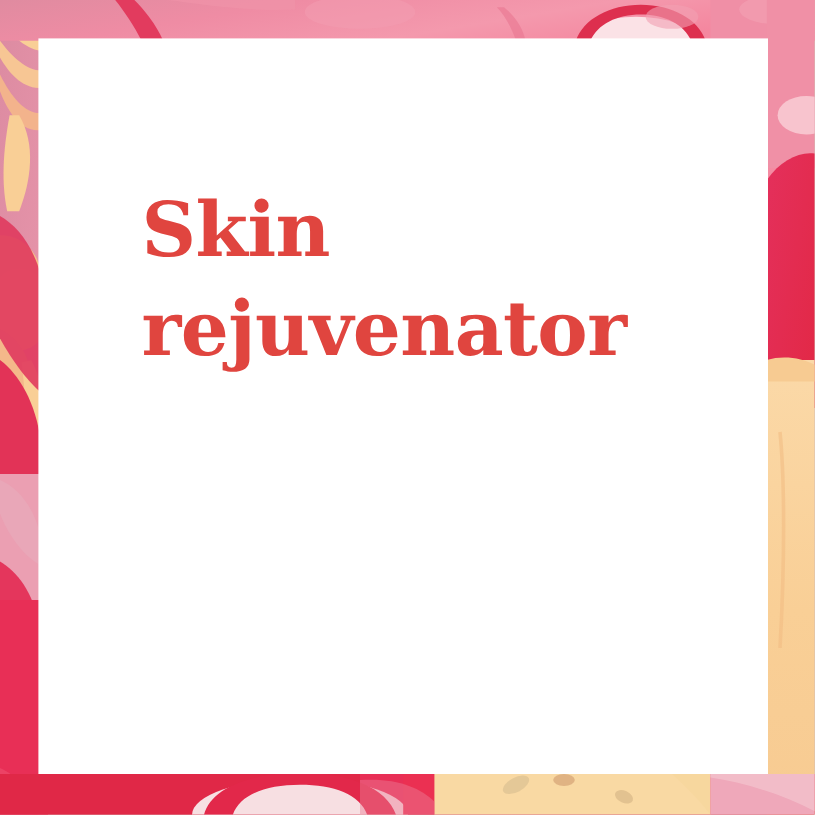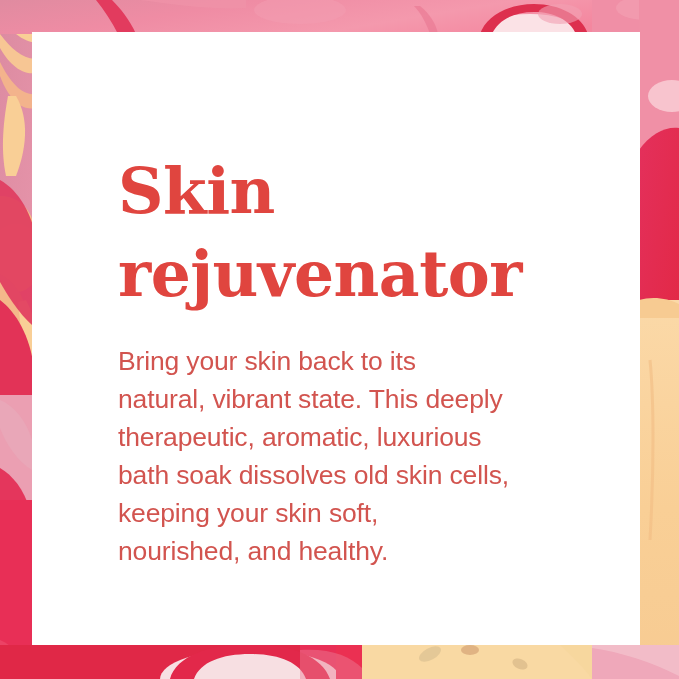--- a/index.html
+++ b/index.html
@@ -139,21 +139,15 @@
     <ellipse cx="520" cy="664" rx="8" ry="5" fill="#d9b888" opacity="0.7" transform="rotate(24 520 664)"></ellipse>
     <path d="M560 645 C 572 656, 584 668, 592 679 L592 645 Z" fill="#f7d79e"></path>
     <rect x="592" y="645" width="87" height="34" fill="#efa8ba"></rect>
     <path d="M592 648 C 620 652, 652 662, 679 676 L679 645 L592 645 Z" fill="#f4c4ce" opacity="0.7"></path>
     <path d="M300 650 C 330 648, 350 656, 362 668 L362 679 L300 679 Z" fill="#ec7f97" opacity="0.45"></path>
   </svg>
 
   <div id="card">
     <h1 id="headline">Skin
 rejuvenator</h1>
-    <p id="body-copy">Bring your skin back to its
-natural, vibrant state. This deeply
-therapeutic, aromatic, luxurious
-bath soak dissolves old skin cells,
-keeping your skin soft,
-nourished, and healthy.</p>
   </div>
 
 </div>
 
 </body></html>

